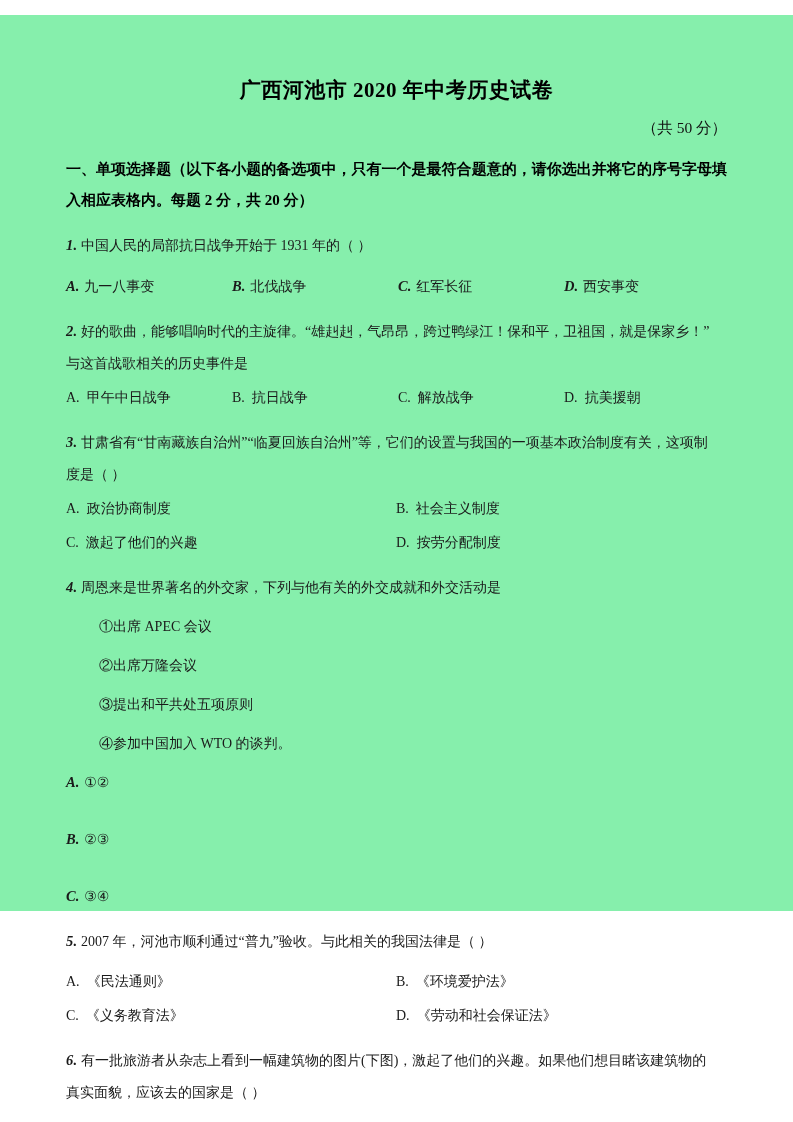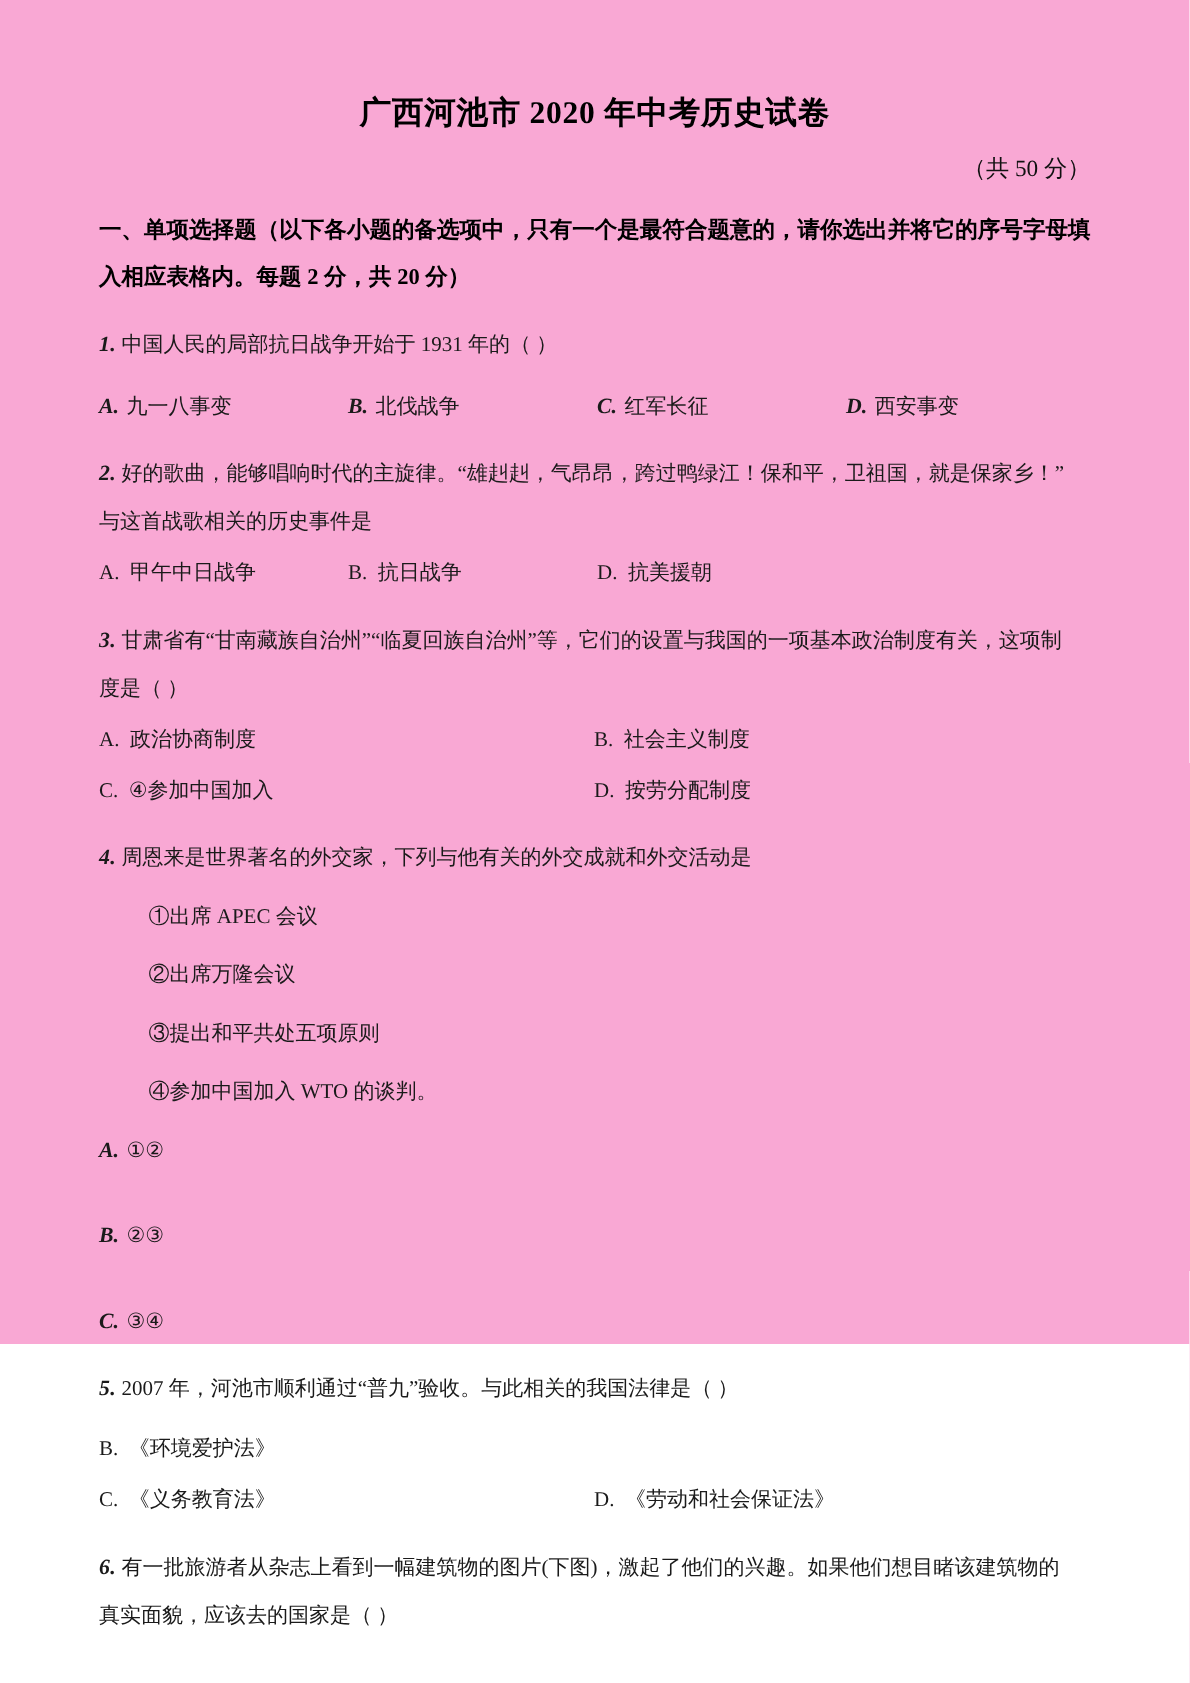--- a/index.html
+++ b/index.html
@@ -10,24 +10,24 @@
   body {
     width: 793px;
     height: 1122px;
     position: relative;
     font-family: "Liberation Serif", "DejaVu Serif", serif;
     color: #1a1a1a;
     overflow: hidden;
   }
   .page {
     position: absolute;
-    left: 0; top: 0;
+    left: 0; top: 15px;
     width: 793px;
     height: 896px;
-    background: #f9a8d4;
+    background: #86efac;
   }
   .content {
     position: absolute;
     left: 66px;
     top: 0;
     width: 661px;
   }
 
   
   .doc-title {
@@ -157,20 +157,23 @@
       </div>
       <div class="sub-line">与这首战歌相关的历史事件是</div>
       <div class="opt-row cols4">
         <div class="opt">
           <span class="opt-label">A.</span><span>甲午中日战争</span>
         </div>
         <div class="opt">
           <span class="opt-label">B.</span><span>抗日战争</span>
         </div>
         <div class="opt">
+          <span class="opt-label">C.</span><span>解放战争</span>
+        </div>
+        <div class="opt">
           <span class="opt-label">D.</span><span>抗美援朝</span>
         </div>
       </div>
     </div>
 
     <div class="q-block">
       <div class="q-stem">
         <span class="qnum">3.</span>
         <span>甘肃省有“甘南藏族自治州”“临夏回族自治州”等，它们的设置与我国的一项基本政治制度有关，这项制</span>
       </div>
@@ -178,21 +181,21 @@
       <div class="opt-row cols2">
         <div class="opt">
           <span class="opt-label">A.</span><span>政治协商制度</span>
         </div>
         <div class="opt">
           <span class="opt-label">B.</span><span>社会主义制度</span>
         </div>
       </div>
       <div class="opt-row cols2">
         <div class="opt">
-          <span class="opt-label">C.</span><span>④参加中国加入</span>
+          <span class="opt-label">C.</span><span>激起了他们的兴趣</span>
         </div>
         <div class="opt">
           <span class="opt-label">D.</span><span>按劳分配制度</span>
         </div>
       </div>
     </div>
 
     <div class="q-block">
       <div class="q-stem">
         <span class="qnum">4.</span>
@@ -221,20 +224,23 @@
       </div>
     </div>
 
     <div class="q-block">
       <div class="q-stem">
         <span class="qnum">5.</span>
         <span>2007 年，河池市顺利通过“普九”验收。与此相关的我国法律是（      ）</span>
       </div>
       <div class="opt-row cols2 gap-sm">
         <div class="opt">
+          <span class="opt-label">A.</span><span>《民法通则》</span>
+        </div>
+        <div class="opt">
           <span class="opt-label">B.</span><span>《环境爱护法》</span>
         </div>
       </div>
       <div class="opt-row cols2">
         <div class="opt">
           <span class="opt-label">C.</span><span>《义务教育法》</span>
         </div>
         <div class="opt">
           <span class="opt-label">D.</span><span>《劳动和社会保证法》</span>
         </div>

